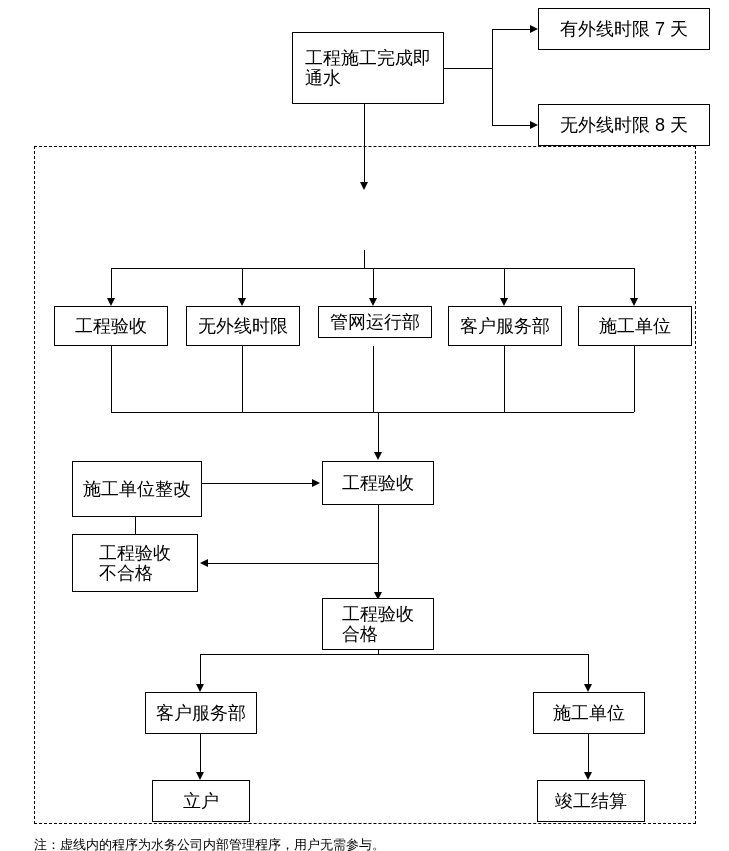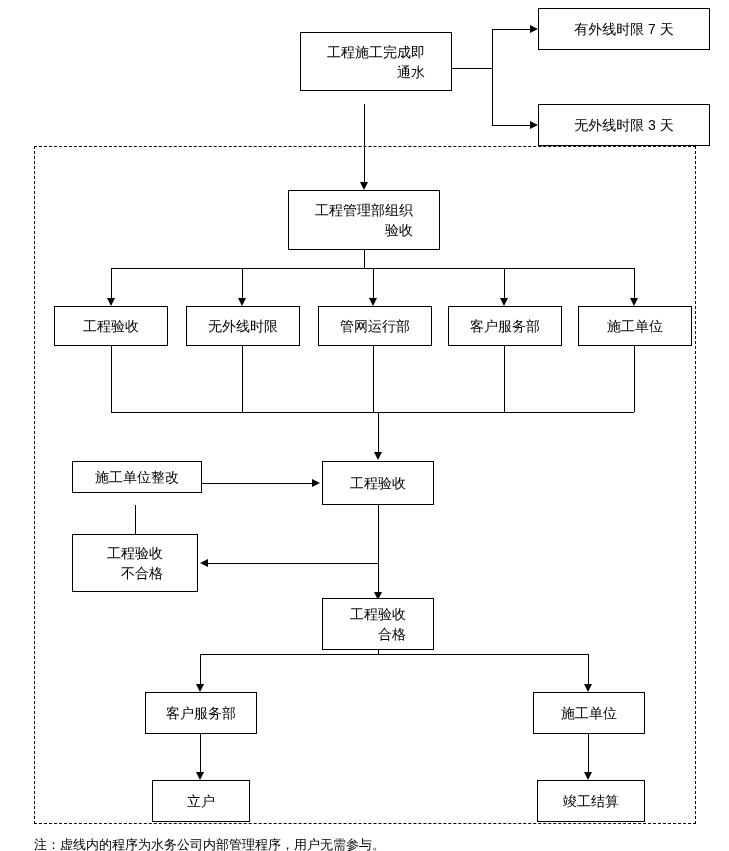--- a/index.html
+++ b/index.html
@@ -18,22 +18,22 @@
     overflow: hidden;
   }
   .node {
     position: absolute;
     box-sizing: border-box;
     border: 1px solid #000000;
     background: #ffffff;
     display: flex;
     align-items: center;
     justify-content: center;
-    text-align: right;
-    font-size: 14px;
+    text-align: left;
+    font-size: 18px;
     line-height: 20px;
     color: #000000;
     white-space: pre-line;
     z-index: 3;
   }
   .dashed-region {
     position: absolute;
     box-sizing: border-box;
     border: 1px dashed #000000;
     background: transparent;
@@ -74,72 +74,70 @@
     z-index: 4;
   }
 </style>
 </head>
 <body>
 
 <div id="canvas">
 
   <div class="dashed-region" style="left:34px; top:146px; width:662px; height:678px;"></div>
 
-  <div class="node" style="left:300px; top:32px; width:152px; height:59px;">工程施工完成即
+  <div class="node" style="left:292px; top:32px; width:152px; height:72px;">工程施工完成即
 通水</div>
 
   <div class="node" style="left:538px; top:8px; width:172px; height:42px;">有外线时限 7 天</div>
 
-  <div class="node" style="left:538px; top:104px; width:172px; height:42px;">无外线时限 3 天</div>
+  <div class="node" style="left:538px; top:104px; width:172px; height:42px;">无外线时限 8 天</div>
 
   <div class="ln hln" style="left:440px; top:68px; width:52px;"></div>
   <div class="ln vln" style="left:492px; top:29px; height:96px;"></div>
   <div class="ln hln" style="left:492px; top:29px; width:38px;"></div>
   <div class="arrow arrow-right" style="left:530px; top:25px;"></div>
   <div class="ln hln" style="left:492px; top:125px; width:38px;"></div>
   <div class="arrow arrow-right" style="left:530px; top:121px;"></div>
 
   <div class="ln vln" style="left:364px; top:104px; height:78px;"></div>
   <div class="arrow arrow-down" style="left:360px; top:182px;"></div>
 
-  <div class="node" style="left:288px; top:190px; width:152px; height:60px;">工程管理部组织
-验收</div>
 
   <div class="ln vln" style="left:364px; top:250px; height:18px;"></div>
   <div class="ln hln" style="left:111px; top:268px; width:523px;"></div>
 
   <div class="ln vln" style="left:111px; top:268px; height:32px;"></div>
   <div class="arrow arrow-down" style="left:107px; top:298px;"></div>
   <div class="ln vln" style="left:242px; top:268px; height:32px;"></div>
   <div class="arrow arrow-down" style="left:238px; top:298px;"></div>
   <div class="ln vln" style="left:373px; top:268px; height:32px;"></div>
   <div class="arrow arrow-down" style="left:369px; top:298px;"></div>
   <div class="ln vln" style="left:504px; top:268px; height:32px;"></div>
   <div class="arrow arrow-down" style="left:500px; top:298px;"></div>
   <div class="ln vln" style="left:634px; top:268px; height:32px;"></div>
   <div class="arrow arrow-down" style="left:630px; top:298px;"></div>
 
   <div class="node" style="left:54px; top:306px; width:114px; height:40px;">工程验收</div>
   <div class="node" style="left:186px; top:306px; width:114px; height:40px;">无外线时限</div>
-  <div class="node" style="left:318px; top:306px; width:114px; height:40px;">管网运行部</div>
+  <div class="node" style="left:318px; top:306px; width:114px; height:32px;">管网运行部</div>
   <div class="node" style="left:448px; top:306px; width:114px; height:40px;">客户服务部</div>
   <div class="node" style="left:578px; top:306px; width:114px; height:40px;">施工单位</div>
 
   <div class="ln vln" style="left:111px; top:346px; height:66px;"></div>
   <div class="ln vln" style="left:242px; top:346px; height:66px;"></div>
   <div class="ln vln" style="left:373px; top:346px; height:66px;"></div>
   <div class="ln vln" style="left:504px; top:346px; height:66px;"></div>
   <div class="ln vln" style="left:634px; top:346px; height:66px;"></div>
   <div class="ln hln" style="left:111px; top:412px; width:523px;"></div>
   <div class="ln vln" style="left:378px; top:412px; height:42px;"></div>
   <div class="arrow arrow-down" style="left:374px; top:452px;"></div>
 
   <div class="node" style="left:322px; top:461px; width:112px; height:44px;">工程验收</div>
 
-  <div class="node" style="left:72px; top:461px; width:130px; height:32px;">施工单位整改</div>
+  <div class="node" style="left:72px; top:461px; width:130px; height:56px;">施工单位整改</div>
 
   <div class="node" style="left:72px; top:534px; width:126px; height:58px;">工程验收
 不合格</div>
 
   <div class="ln hln" style="left:202px; top:483px; width:110px;"></div>
   <div class="arrow arrow-right" style="left:312px; top:479px;"></div>
 
   <div class="ln vln" style="left:135px; top:505px; height:29px;"></div>
 
   <div class="ln vln" style="left:378px; top:505px; height:58px;"></div>

